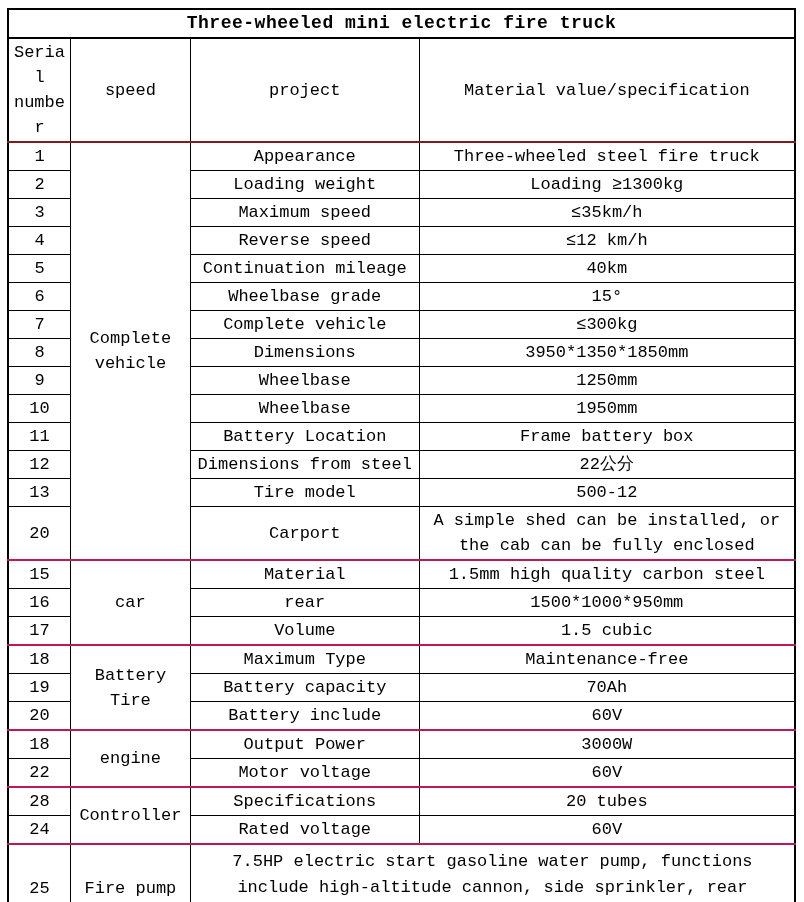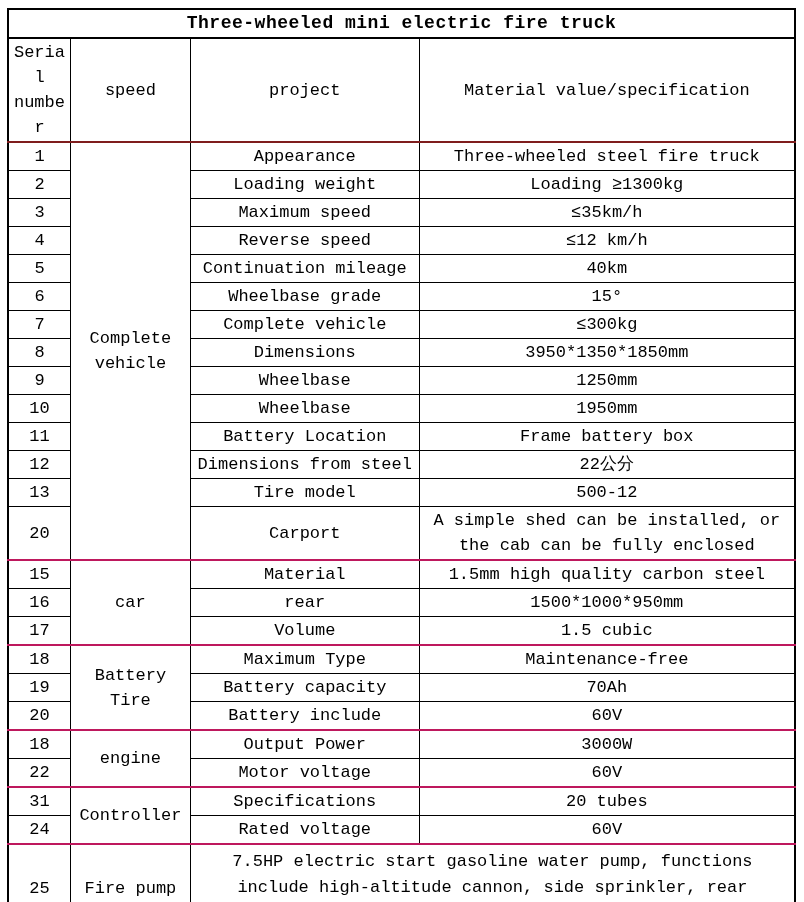--- a/index.html
+++ b/index.html
@@ -192,21 +192,21 @@
           <td class="c-name" rowspan="2">engine</td>
           <td class="c-project">Output Power</td>
           <td class="c-value">3000W</td>
         </tr>
         <tr>
           <td class="c-serial">22</td>
           <td class="c-project">Motor voltage</td>
           <td class="c-value">60V</td>
         </tr>
         <tr class="section-start">
-          <td class="c-serial">31</td>
+          <td class="c-serial">28</td>
           <td class="c-name" rowspan="2">Controller</td>
           <td class="c-project">Specifications</td>
           <td class="c-value">20 tubes</td>
         </tr>
         <tr>
           <td class="c-serial">24</td>
           <td class="c-project">Rated voltage</td>
           <td class="c-value">60V</td>
         </tr>
         <tr class="section-start">

